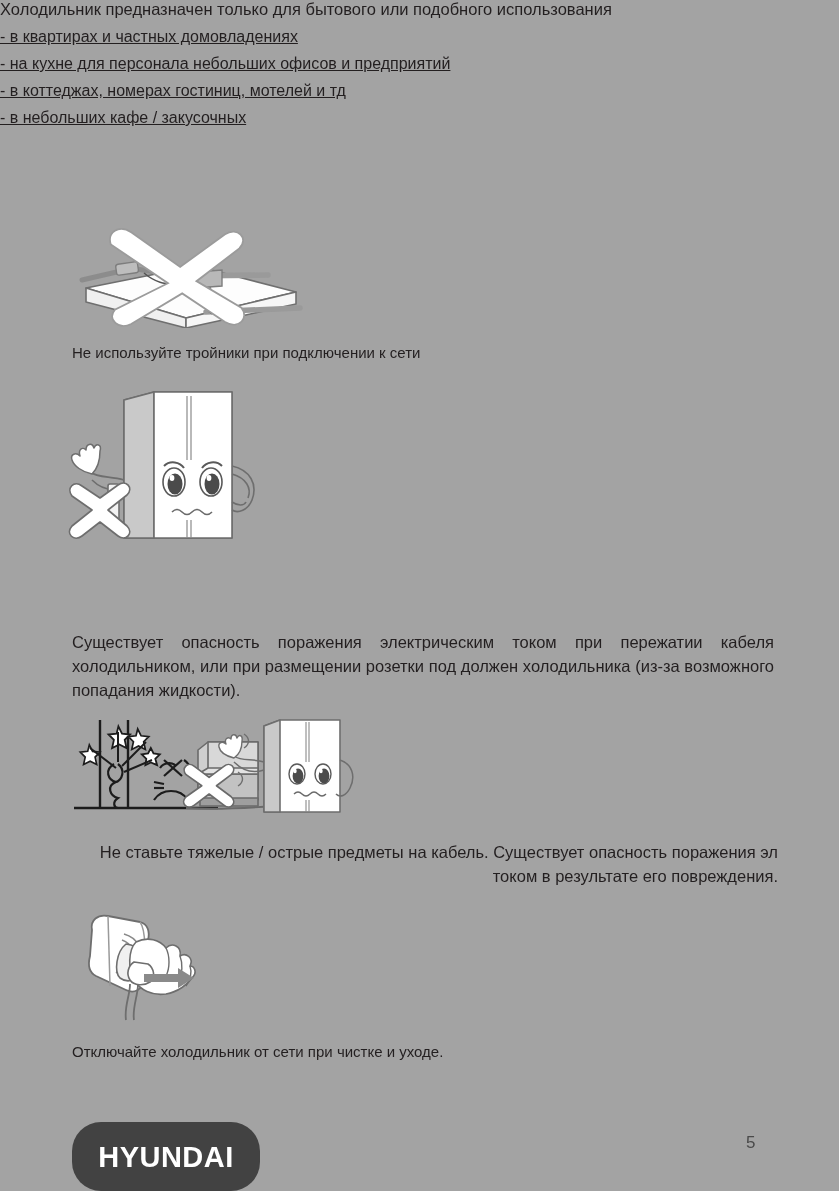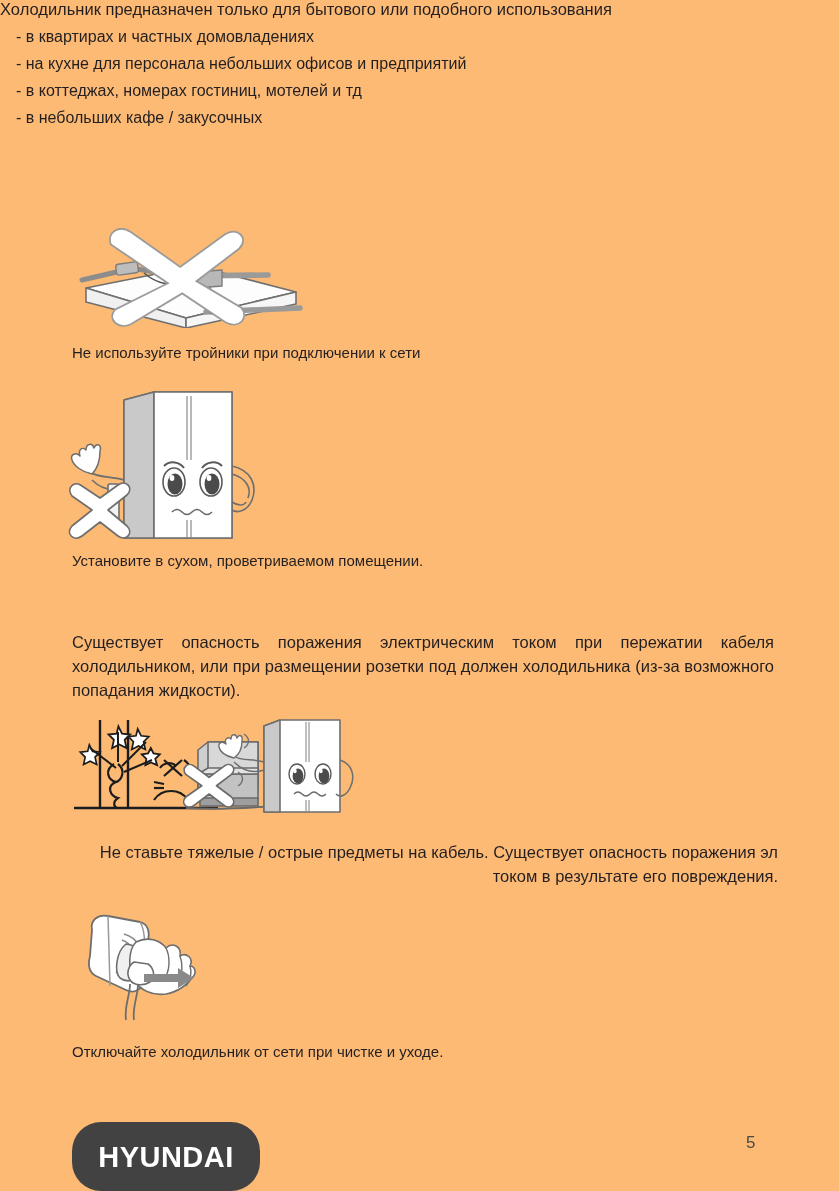--- a/index.html
+++ b/index.html
@@ -8,36 +8,37 @@
     background: #ffffff;
   }
   body {
     font-family: "Liberation Sans", sans-serif;
     color: #231f20;
   }
   .page {
     position: relative;
     width: 839px;
     height: 1191px;
-    background: #fdba74;
+    background: #a3a3a3;
     overflow: hidden;
   }
   .intro-block {
     left: 72px;
     top: 63px;
     width: 700px;
   }
   .intro-block .lead {
     font-size: 16.5px;
     margin: 0 0 9px 0;
     white-space: nowrap;
   }
   .intro-block .bullet {
-    margin: 0 0 9px 16px;
+    margin: 0 0 9px 0;
     white-space: nowrap;
+    text-decoration: underline;
   }
 
   .cap {
     position: absolute;
     left: 72px;
     font-size: 15px;
     line-height: 23px;
     color: #231f20;
   }
 
@@ -216,21 +217,20 @@
                  L52 148
                  C60 154, 68 145, 61 138
                  L42 122
                  L61 107
                  C68 100, 60 91, 52 97
                  L34 110 Z"></path>
       </g>
     </svg>
   </div>
 
-  <div class="cap" style="top:549px;">Установите в сухом, проветриваемом помещении.</div>
 
 
   <div class="para" style="top:630px;">Существует опасность поражения электрическим током при пережатии кабеля холодильником, или при размещении розетки под должен холодильника (из-за возможного попадания жидкости).</div>
 
   <div class="illu" style="left:68px; top:712px; width:290px; height:110px;">
     <svg width="290" height="110" viewBox="0 0 290 110" xmlns="http://www.w3.org/2000/svg">
 
       <g stroke="#1c1c1c" stroke-width="2.4" fill="none">
         <path d="M32 8 L32 96"></path>
         <path d="M60 8 L60 96"></path>

